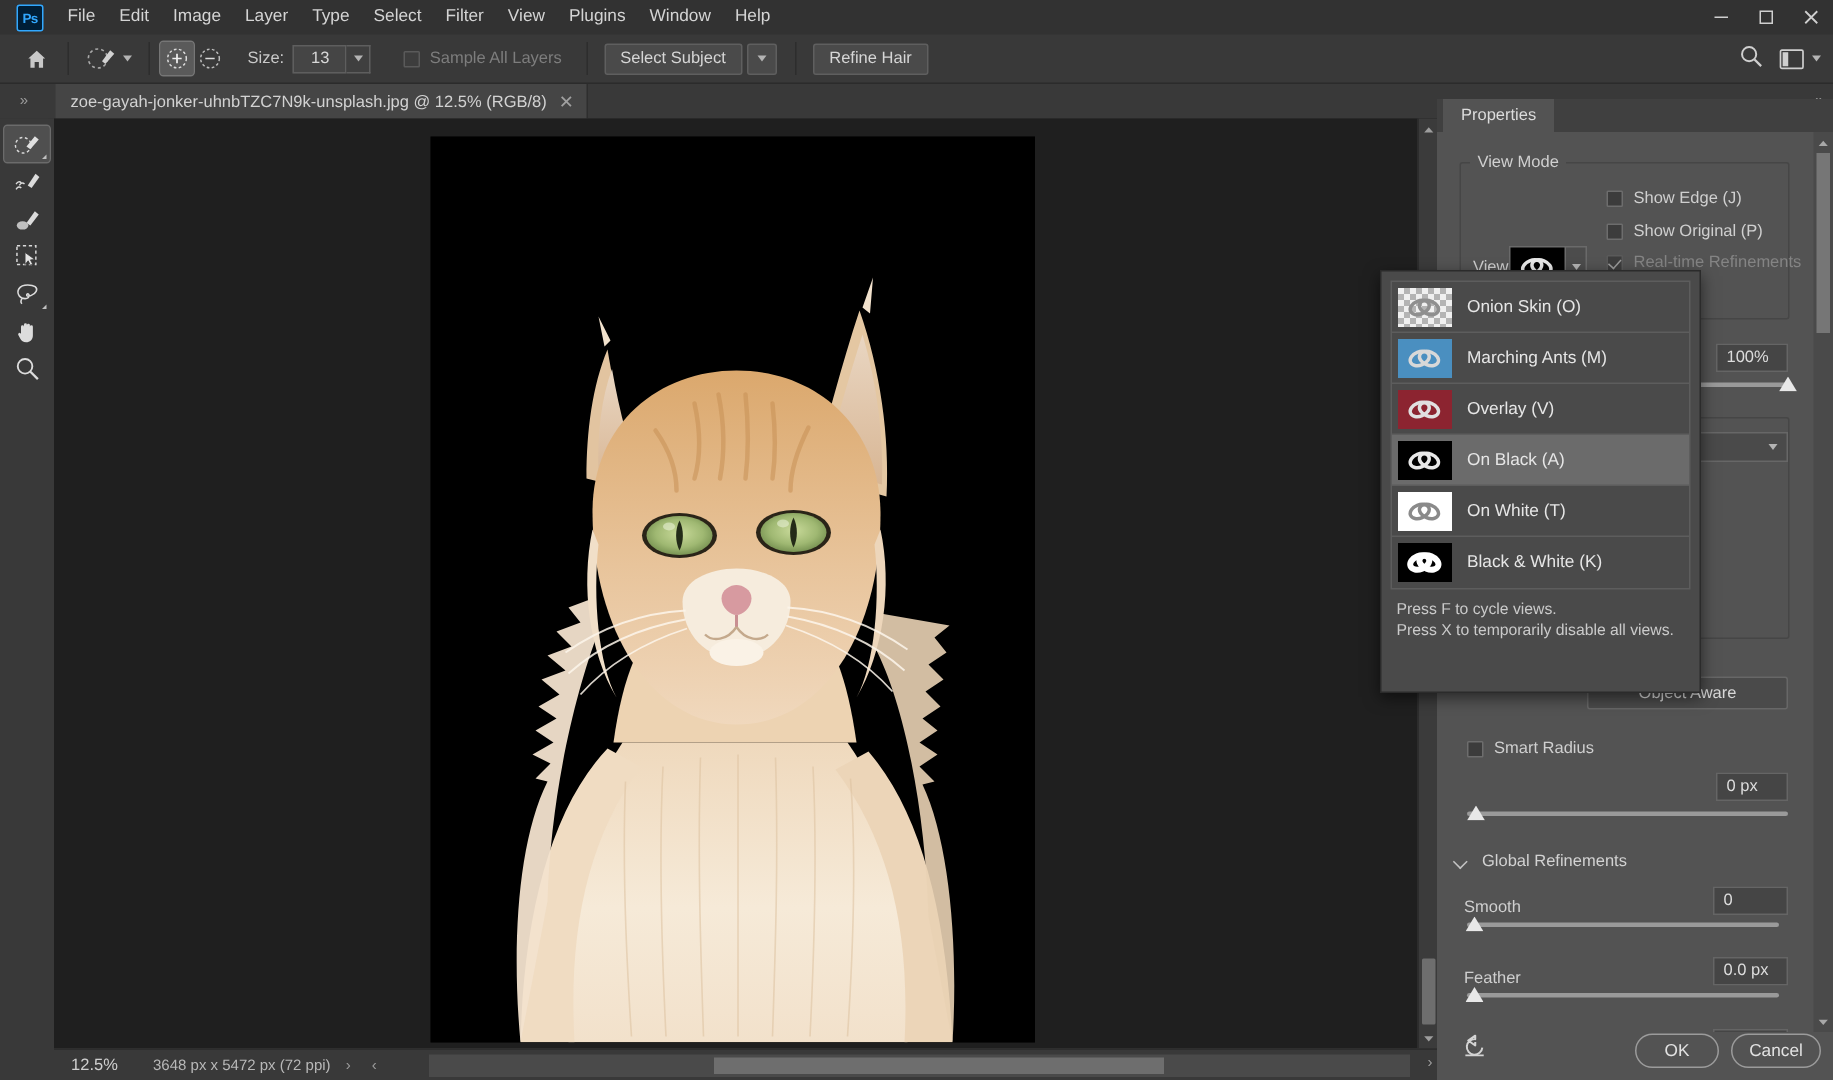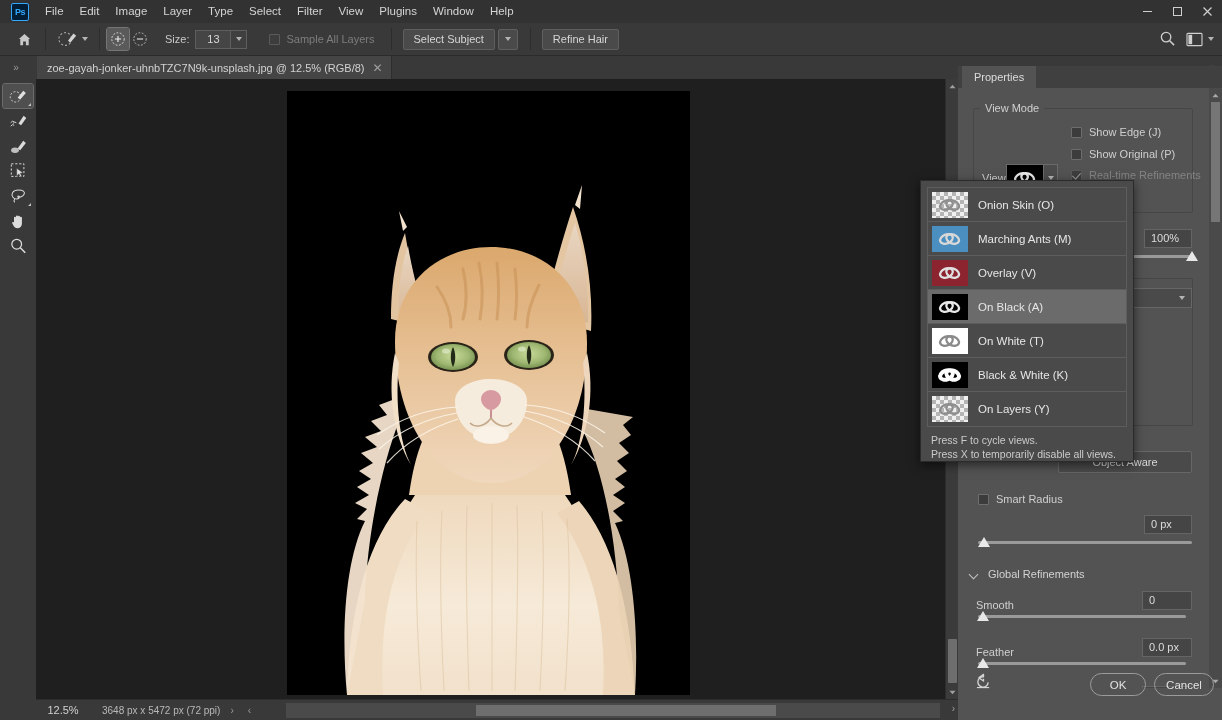--- a/index.html
+++ b/index.html
@@ -241,21 +241,21 @@
   .props-scroll .ps-thumb {
     position: absolute; left: 2px; top: 14px; width: 9px; height: 120px; background: #767676;
   }
   .props-scroll .ps-up, .props-scroll .ps-dn {
     position: absolute; left: 0; width: 13px; height: 14px;
     display: flex; align-items: center; justify-content: center; color: #a0a0a0; font-size: 9px;
   }
   .props-scroll .ps-up { top: 0; } .props-scroll .ps-dn { bottom: 0; }
 
   .props-footer {
-    position: absolute; left: 0; bottom: 16px; width: 220px; height: 42px;
+    position: absolute; left: 0; bottom: 0; width: 220px; height: 42px;
   }
   .reset-icon { position: absolute; left: 17px; top: 11px; }
   .pill {
     position: absolute; height: 23px; border: 1px solid #9b9b9b; border-radius: 12px;
     background: transparent; color: #e2e2e2; font-size: 11.5px;
     display: flex; align-items: center; justify-content: center;
   }
 
   
   .vm-dropdown {
@@ -763,31 +763,20 @@
           <div class="vm-thumb " style="background: rgb(0, 0, 0);">
             <svg class="rings" width="30" height="20" viewBox="0 0 34 22">
               <g fill="none" stroke="#ffffff" stroke-width="4.5">
                 <ellipse cx="13" cy="11" rx="7.5" ry="5" transform="rotate(-22 13 11)"></ellipse>
                 <ellipse cx="20" cy="11" rx="7.5" ry="5" transform="rotate(22 20 11)"></ellipse>
               </g>
             </svg>
           </div>
           <span class="vm-label">Black &amp; White (K)</span>
         </div>
-        <div class="vm-item">
-          <div class="vm-thumb checker">
-            <svg class="rings" width="30" height="20" viewBox="0 0 34 22">
-              <g fill="none" stroke="#8f8f8f" stroke-width="2.6">
-                <ellipse cx="13" cy="11" rx="7.5" ry="5" transform="rotate(-22 13 11)"></ellipse>
-                <ellipse cx="20" cy="11" rx="7.5" ry="5" transform="rotate(22 20 11)"></ellipse>
-              </g>
-            </svg>
-          </div>
-          <span class="vm-label">On Layers (Y)</span>
-        </div>
       </div>
     <div class="vm-hint">
       <div>Press F to cycle views.</div>
       <div>Press X to temporarily disable all views.</div>
     </div>
   </div>
 
 </div>
 
 </body></html>

